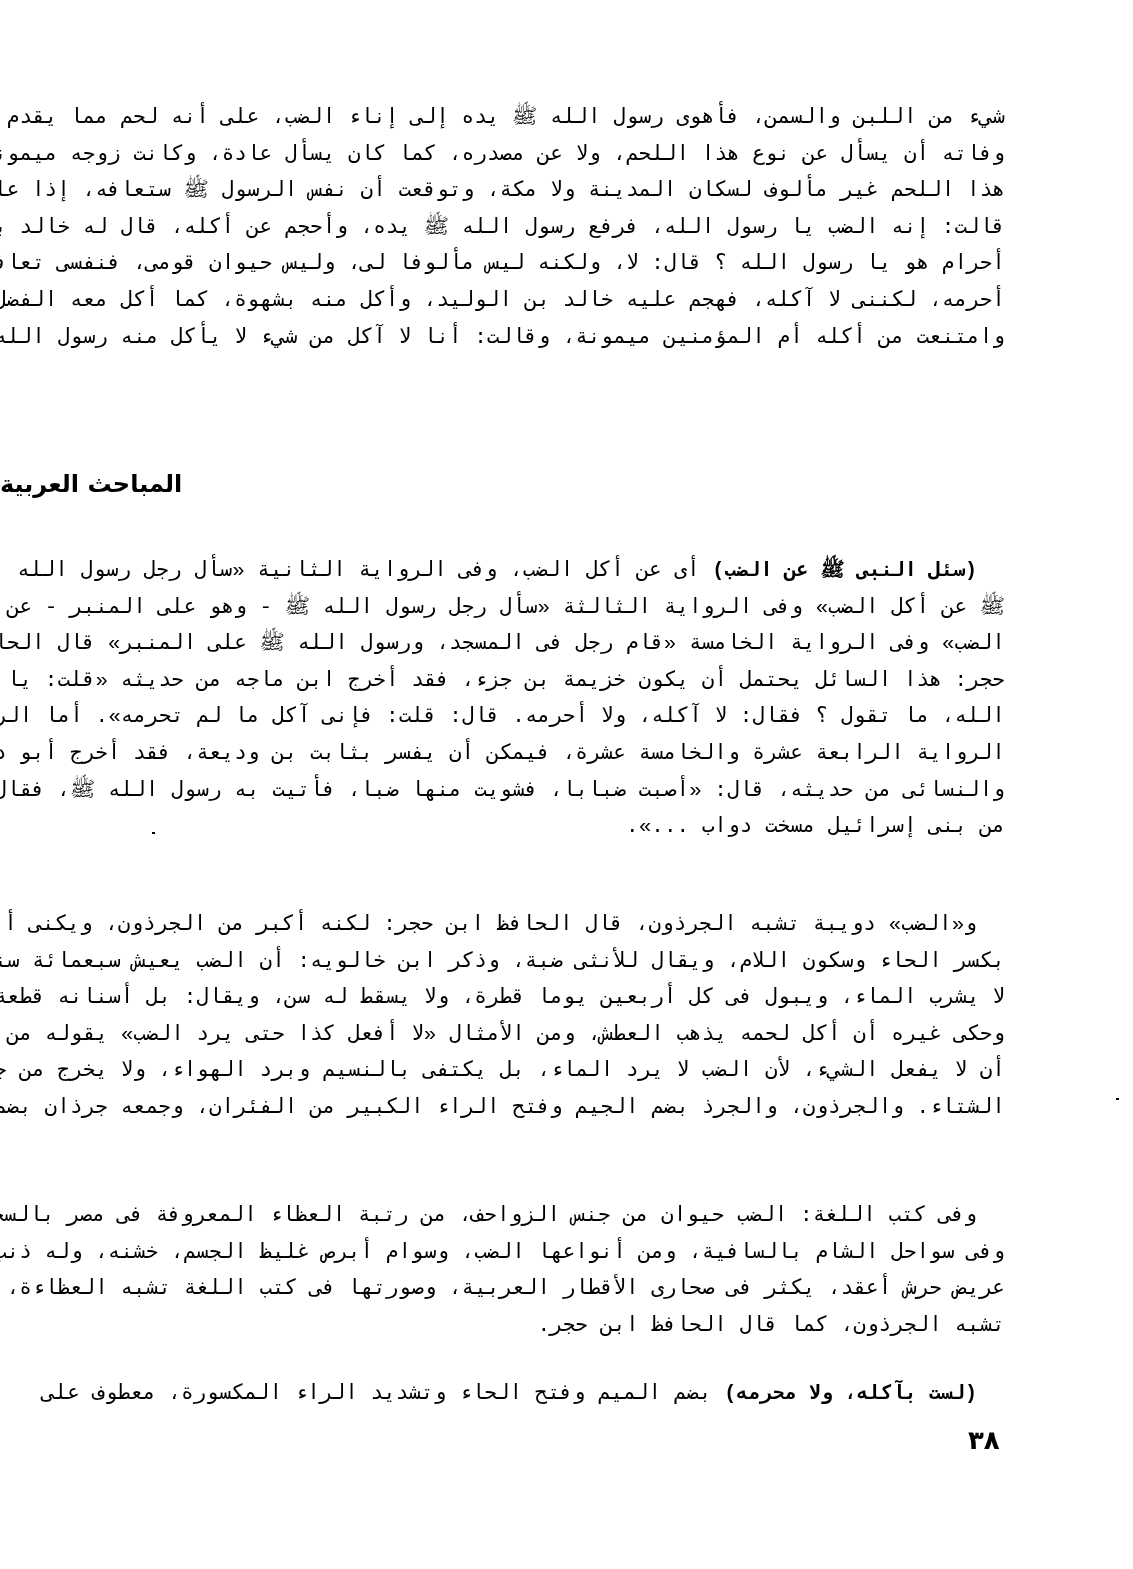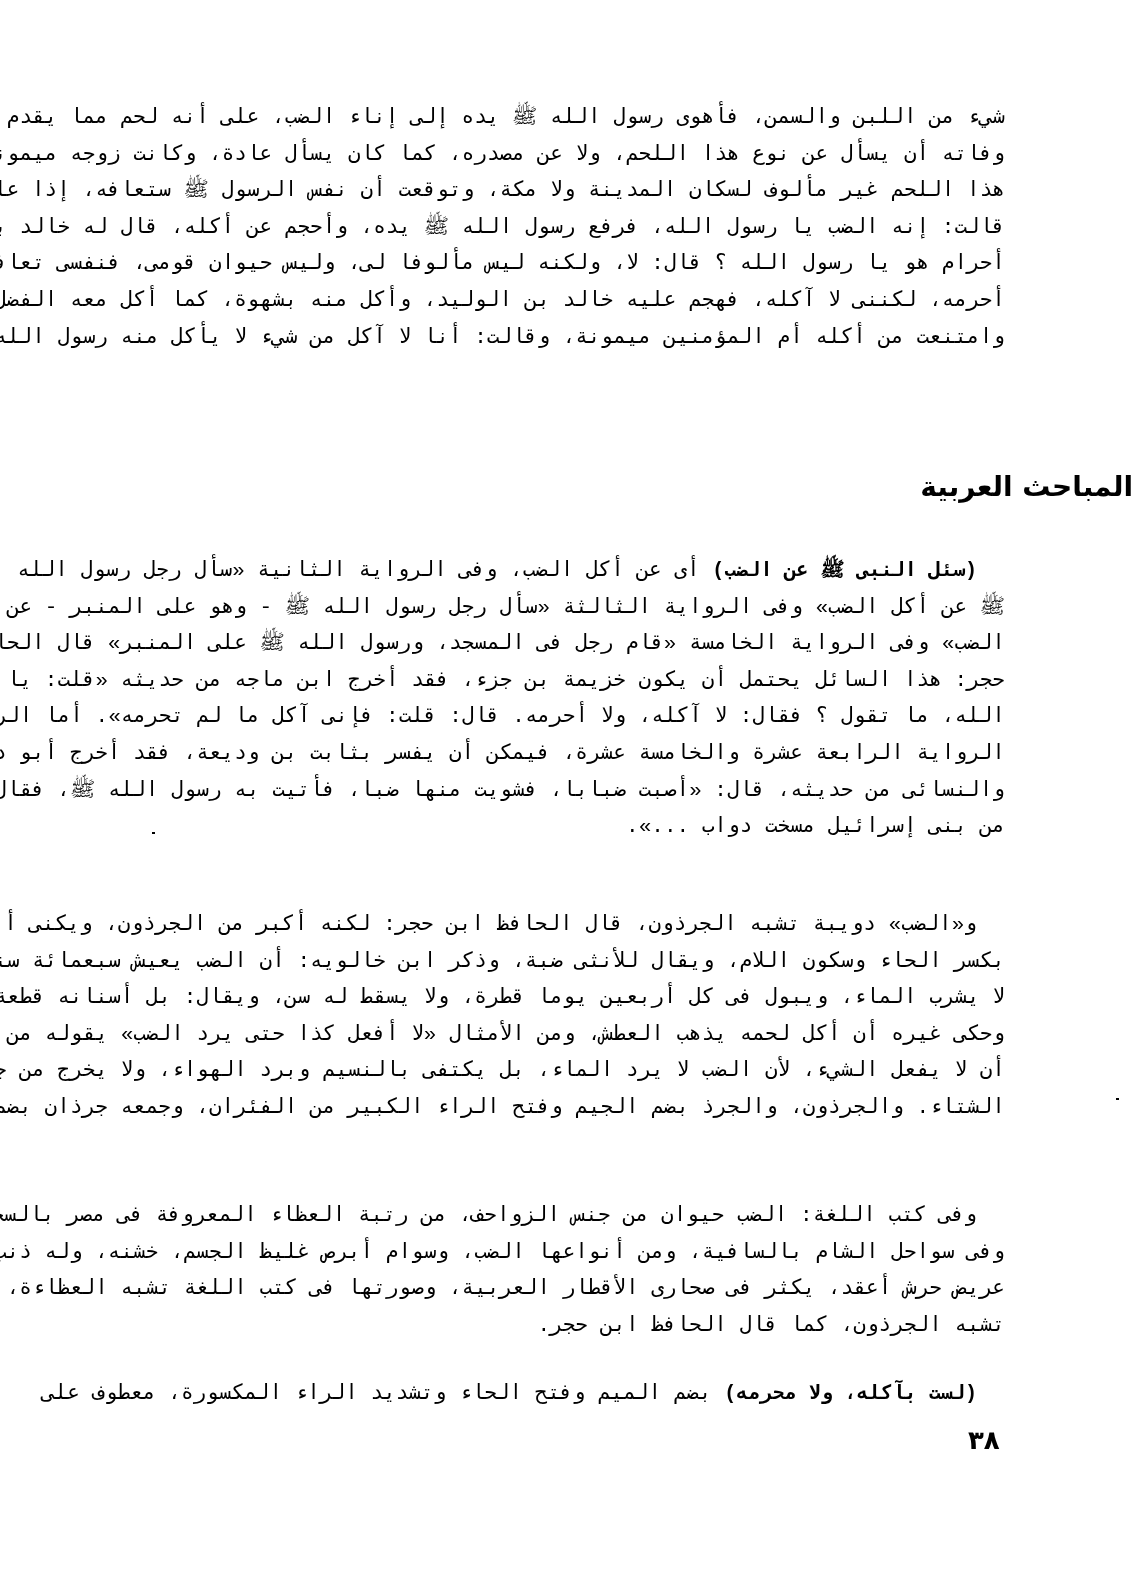--- a/index.html
+++ b/index.html
@@ -12,22 +12,22 @@
     position: absolute; left: 130px; width: 875px;
     direction: rtl; text-align: justify; text-align-last: right;
     font-family: "DejaVu Sans", sans-serif; font-size: 21px; line-height: 36.6px;
     color: #000;
   }
   .para { margin: 0; }
   .line { display: block; text-align: justify; text-align-last: justify; white-space: nowrap; font-family: Liberation Mono, monospace; }
   .line.last { text-align-last: right; }
   .heading {
     position: absolute; left: 0; width: 1133px; top: 470px;
-    text-align: right; direction: rtl;
-    font-family: "DejaVu Sans", sans-serif; font-weight: bold; font-size: 28px;
+    text-align: left; direction: rtl;
+    font-family: "DejaVu Sans", sans-serif; font-weight: bold; font-size: 24px;
   }
   .bold { font-weight: bold; font-size: 20px; }
   .page-number {
     position: absolute; left: 968px; top: 1425px;
     font-family: "DejaVu Sans", sans-serif; font-size: 26px; font-weight: bold;
   }
   .speck { position: absolute; width: 3px; height: 2px; background: #000; }
 </style>
 </head>
 <body>

